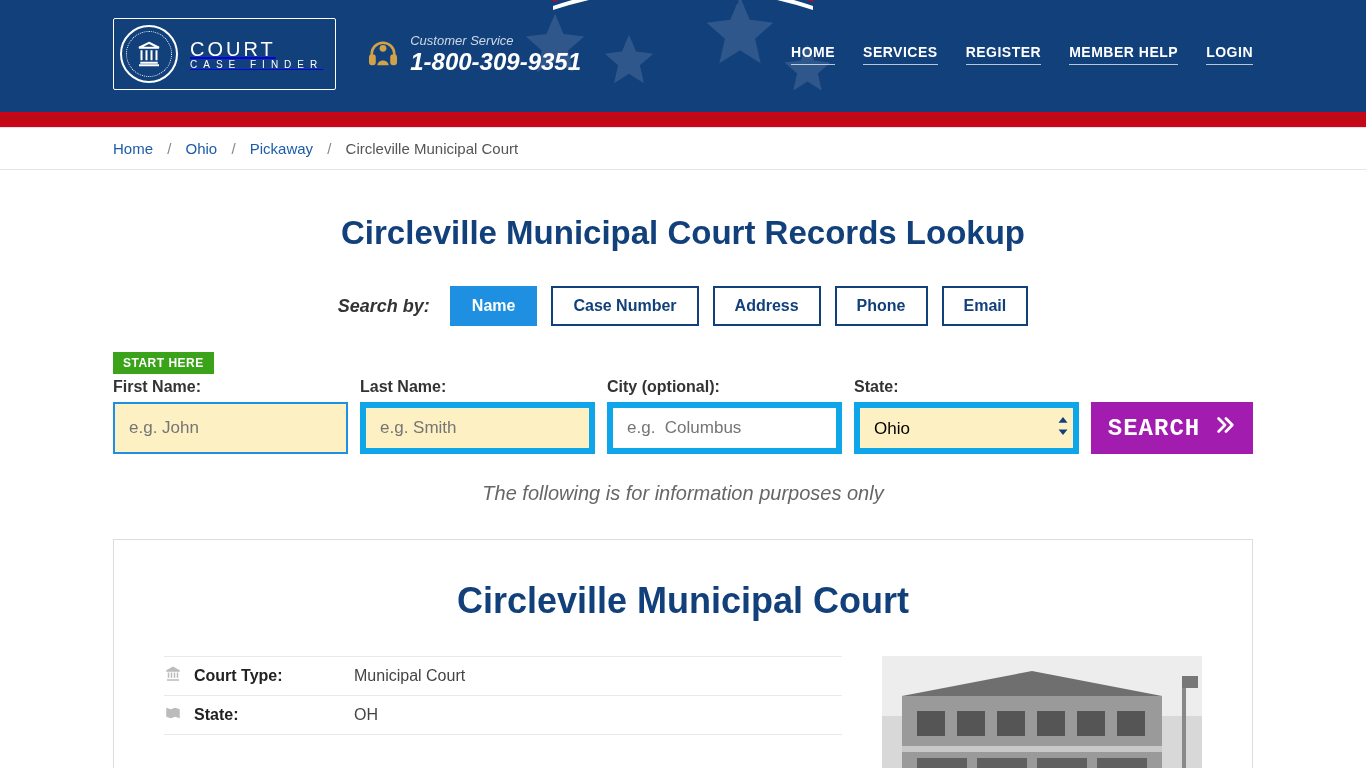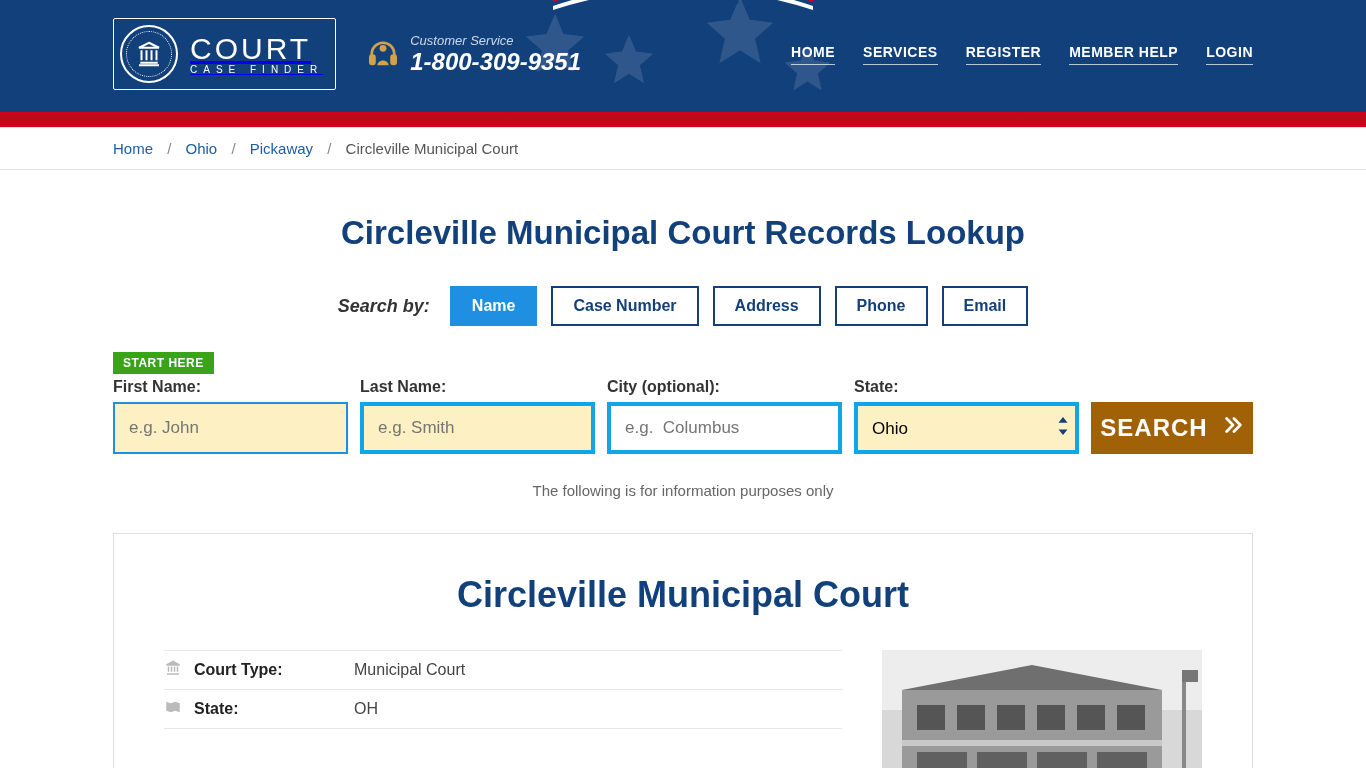--- a/index.html
+++ b/index.html
@@ -5,21 +5,21 @@
   * { box-sizing: border-box; margin: 0; padding: 0; }
   body { font-family: "Segoe UI", -apple-system, Helvetica, Arial, sans-serif; background:#fff; color:#333; }
 
   
   .header { background:#12407b; border-bottom:3px solid #d0021b; position:relative; }
   .header-inner { max-width:1170px; margin:0 auto; display:flex; align-items:center; justify-content:space-between; padding:18px 15px 22px; }
   .logo-wrap { display:flex; align-items:center; gap:12px; border:1px solid #fff; padding:6px 12px 6px 6px; border-radius:2px; }
   .logo-seal { width:58px; height:58px; border:2px solid #fff; border-radius:50%; display:flex; align-items:center; justify-content:center; position:relative; }
   .logo-seal::before { content:""; position:absolute; inset:4px; border:1px dotted #fff; border-radius:50%; }
   .logo-seal svg { width:30px; height:30px; }
-  .logo-text .l1 { color:#fff; font-weight:300; font-size:30px; letter-spacing:3px; line-height:1; }
+  .logo-text .l1 { color:#fff; font-weight:300; font-size:20px; letter-spacing:3px; line-height:1; }
   .logo-text .l2 { color:#fff; font-size:10px; letter-spacing:6px; font-weight:500; }
 
   .cust { display:flex; align-items:center; gap:10px; margin-left:30px; }
   .cust-icon { width:34px; height:34px; }
   .cust-text .c1 { color:#cfd9e6; font-style:italic; font-size:13px; }
   .cust-text .c2 { color:#fff; font-style:italic; font-weight:700; font-size:24px; }
 
   .nav { display:flex; gap:28px; }
   .nav a { color:#fff; text-decoration:none; font-weight:700; font-size:14px; letter-spacing:.5px; padding-bottom:4px; border-bottom:1px solid rgba(255,255,255,.7); }
 
@@ -45,41 +45,41 @@
   .searchby-label { font-style:italic; font-weight:700; color:#333; font-size:18px; margin-right:6px; }
   .tab { background:#fff; color:#12407b; border:2px solid #12407b; font-weight:700; font-size:16px; padding:9px 20px; cursor:pointer; }
   .tab.active { background:#1e8fe1; border-color:#1e8fe1; color:#fff; }
 
   .start-here { display:inline-block; background:#3aa31a; color:#fff; font-weight:700; font-size:12px; letter-spacing:.5px; padding:4px 10px; margin-bottom:4px; }
 
   .form-row { display:flex; gap:12px; align-items:flex-end; }
   .field { display:flex; flex-direction:column; }
   .field label { font-weight:700; font-size:16px; margin-bottom:6px; }
   .field input, .field select {
-    height:52px; font-size:17px; padding:0 14px; border:4px solid #0ea5e9; outline:none;
+    height:52px; font-size:17px; padding:0 14px; border:6px solid #0ea5e9; outline:none;
   }
   .field.first input, .field.last input, .field.state select { background:#fdf0c2; }
   .field.first input { border-color:#1e8fe1; border-width:2px; }
   .field.first { width:235px; }
   .field.last  { width:235px; }
   .field.city  { width:235px; }
   .field.state { width:225px; }
   .field.state .select-wrap { position:relative; }
   .field.state select { width:100%; appearance:none; -webkit-appearance:none; padding-right:34px; }
   .select-caret { position:absolute; right:10px; top:50%; transform:translateY(-50%); pointer-events:none; }
   .select-caret svg { width:12px; height:18px; }
 
   .search-btn {
-    height:52px; flex:1; background:#a16207; color:#fff; border:none; font-weight:800;
+    height:52px; flex:1; background:#a21caf; color:#fff; border:none; font-weight:800;
     font-size:24px; letter-spacing:1px; cursor:pointer; display:flex; align-items:center;
-    justify-content:center; gap:14px;
+    justify-content:center; gap:14px;font-family:Liberation Mono, monospace;
   }
   .search-btn svg { width:22px; height:22px; }
 
-  .disclaimer { text-align:center; color:#666; font-size:15px; margin:28px 0 34px; }
+  .disclaimer { text-align:center; font-style:italic; color:#666; font-size:20px; margin:28px 0 34px; }
 
   
   .card { border:1px solid #ddd; padding:40px 50px 20px; }
   .card h2 { text-align:center; color:#12407b; font-weight:800; font-size:36px; margin-bottom:34px; }
   .card-body { display:flex; gap:40px; }
   .info-list { flex:1; }
   .info-row { display:flex; align-items:center; padding:8px 0; border-top:1px solid #e9e9e9; }
   .info-row:first-child { border-top:1px solid #e9e9e9; }
   .info-row .ico { width:30px; color:#bbb; }
   .info-row .ico svg { width:18px; height:18px; }

